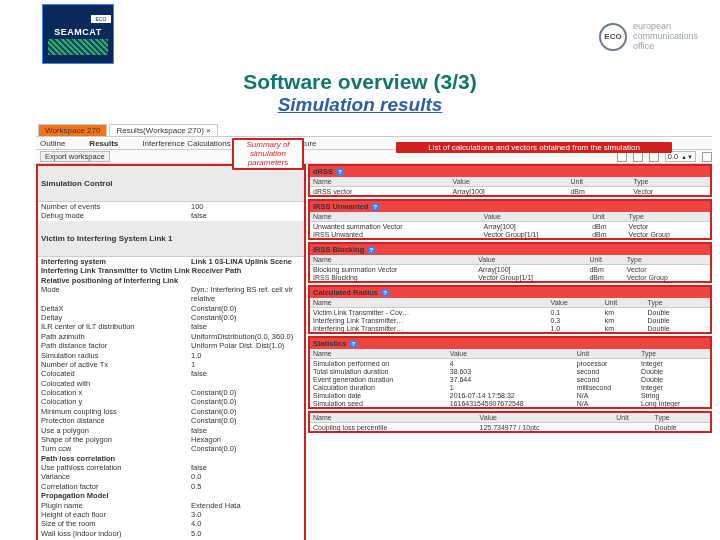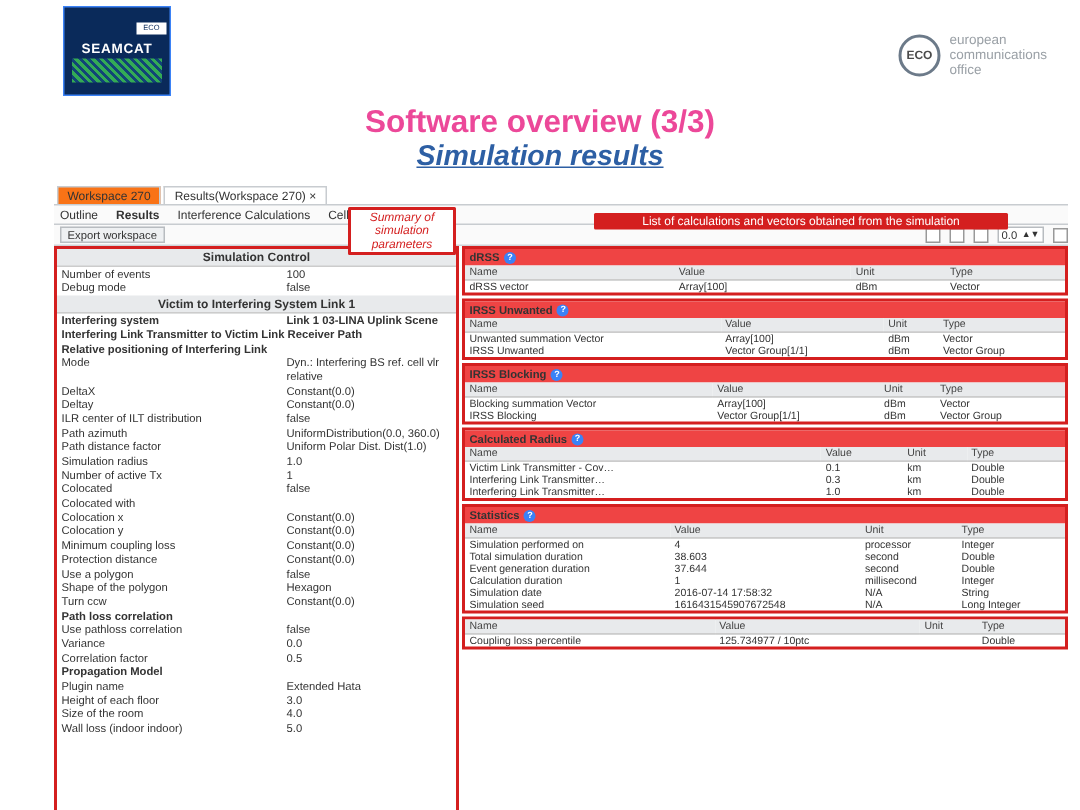--- a/index.html
+++ b/index.html
@@ -8,43 +8,43 @@
   .top-bar { height: 76px; display: flex; align-items: flex-start; justify-content: space-between; padding: 4px 22px 0 42px; }
   .logo-seamcat { width: 72px; height: 60px; background: #0a2a5a; border: 1px solid #3b82f6; display: flex; flex-direction: column; align-items: center; justify-content: center; }
   .logo-seamcat .eco-tag { align-self: flex-end; width: 20px; height: 8px; background: #fff; margin: 2px 2px 4px 0; font-size: 5px; color: #0a2a5a; text-align: center; line-height: 8px; }
   .logo-seamcat .name { color: #fff; font-size: 9px; font-weight: bold; letter-spacing: 0.5px; }
   .logo-seamcat .sub { height: 16px; width: 60px; background: repeating-linear-gradient(45deg,#3a5,#3a5 2px,#147 2px,#147 4px); margin-top: 2px; }
   .logo-eco { display: flex; align-items: center; gap: 6px; margin-top: 18px; }
   .eco-circle { width: 28px; height: 28px; border: 2px solid #6c7a89; border-radius: 50%; display: flex; align-items: center; justify-content: center; font-size: 8px; font-weight: bold; color: #4a4a4a; }
   .eco-text { font-size: 9px; color: #9aa0a6; line-height: 1.1; }
 
   .title-block { text-align: center; margin-top: -6px; }
-  .title-main { font-size: 21px; font-weight: bold; color: #ec4899; }
+  .title-main { font-size: 21px; font-weight: bold; color: #0f766e; }
   .title-sub { font-size: 19px; font-weight: bold; font-style: italic; color: #2d5fa4; text-decoration: underline; }
 
   .app { position: relative; margin: 6px 6px 0 36px; width: 676px; height: 420px; font-size: 7.5px; color: #333; }
 
   .tabs-row { display: flex; gap: 2px; padding: 0 0 0 2px; background: #fff; height: 14px; align-items: flex-end; }
   .tab { background: #f97316; border: 1px solid #c8ccd0; border-bottom: none; padding: 1px 6px; font-size: 8px; color: #333; }
   .tab.active { background: #fff; }
 
-  .subtabs-row { display: flex; gap: 12px; border-top: 1px solid #c8ccd0; border-bottom: 1px solid #c8ccd0; height: 14px; align-items: center; padding-left: 4px; background: #fafafa; }
+  .subtabs-row { display: flex; gap: 24px; border-top: 1px solid #c8ccd0; border-bottom: 1px solid #c8ccd0; height: 14px; align-items: center; padding-left: 4px; background: #fafafa; }
   .subtab { font-size: 8px; color: #333; }
   .subtab.active { font-weight: bold; }
 
   .toolbar-row { display: flex; align-items: center; gap: 6px; height: 14px; padding-left: 4px; border-bottom: 1px solid #d0d4d8; background: #fafafa; }
   .btn { background: #eef0f2; border: 1px solid #b8bcc0; padding: 0 4px; font-size: 7.5px; }
   .icon-sq { width: 10px; height: 10px; border: 1px solid #999; background: #fff; }
   .spinner { display: flex; align-items: center; border: 1px solid #b8bcc0; background: #fff; padding: 0 2px; font-size: 7.5px; }
 
   .content { display: flex; height: calc(100% - 42px); }
   .left-col { width: 270px; border: 2px solid #d41f1f; border-right-width: 2px; overflow: hidden; }
   .right-col { flex: 1; display: flex; flex-direction: column; gap: 2px; padding-left: 2px; }
 
-  .section-title-bar { background: #e8eaec; padding: 1px 3px; font-size: 8px; font-weight: bold; border-bottom: 1px solid #ccc; text-align: center; }
+  .section-title-bar { background: #e8eaec; padding: 13px 3px; font-size: 8px; font-weight: bold; border-bottom: 1px solid #ccc; }
   .kv-row { display: flex; justify-content: space-between; padding: 0 3px; line-height: 1.25; }
   .kv-row .k { flex: 1; }
   .kv-row .v { width: 110px; text-align: left; }
   .bold { font-weight: bold; }
 
   .panel { border: 2px solid #d41f1f; }
   .panel-title { background: #ef4444; padding: 1px 3px; font-size: 7.5px; font-weight: bold; display:flex; align-items:center; gap:3px;}
   .help-icon { width:8px; height:8px; border-radius:50%; background:#3b82f6; color:#fff; font-size:6px; display:flex; align-items:center; justify-content:center;}
   table.data { width: 100%; border-collapse: collapse; font-size: 7px; }
   table.data th { background: #e8eaec; text-align: left; padding: 1px 3px; font-weight: normal; color: #444; border-bottom: 1px solid #ccc; }

